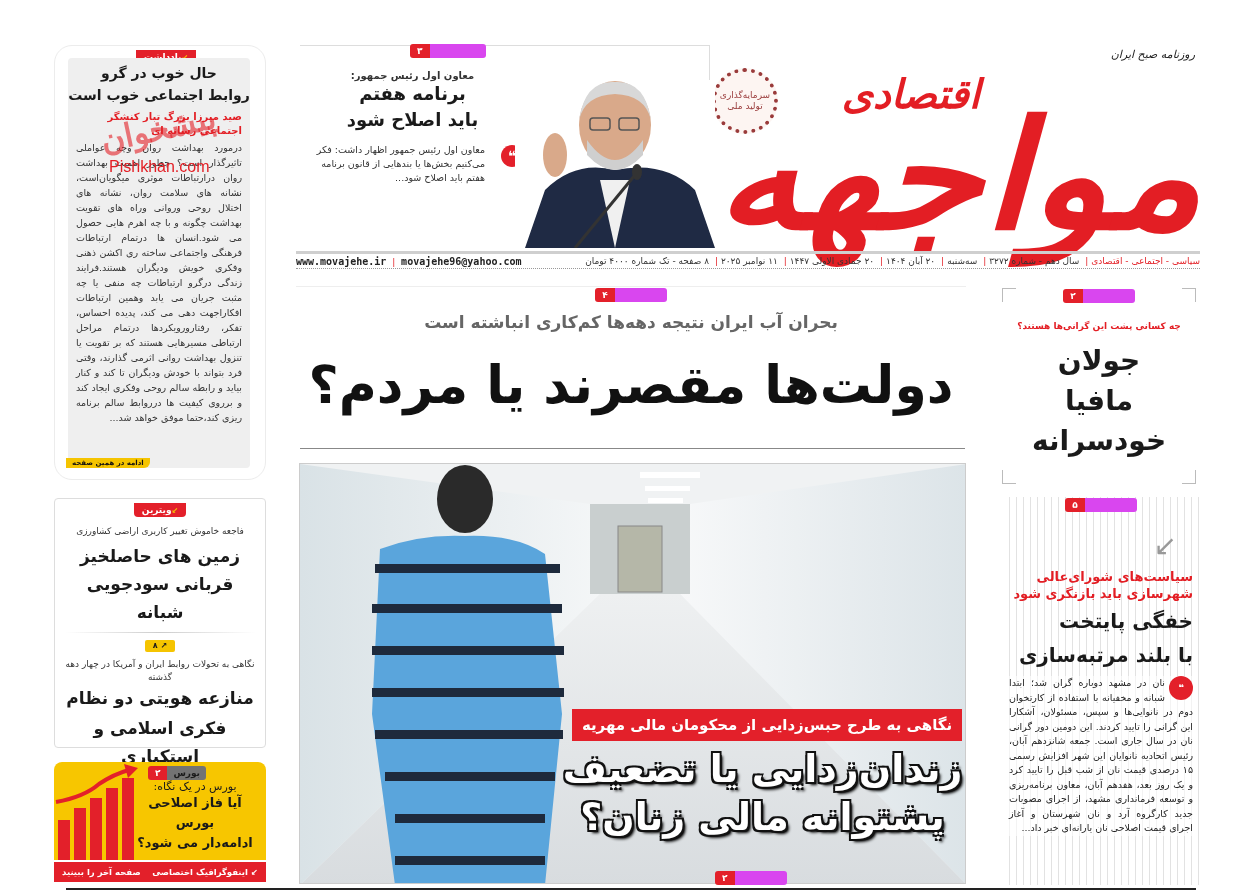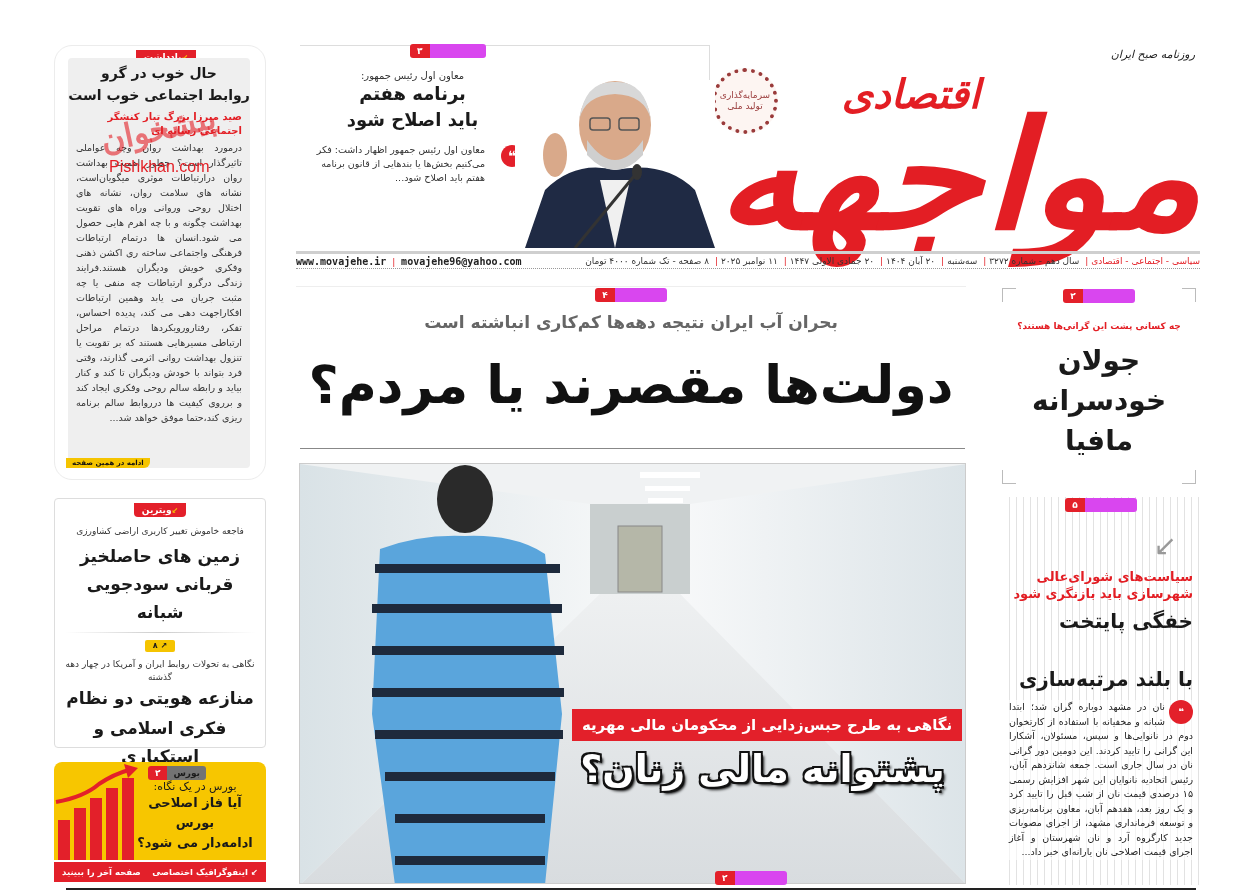--- a/index.html
+++ b/index.html
@@ -21,21 +21,21 @@
 
   .infobar { left: 296px; top: 251px; width: 904px; height: 18px; border-top: 3px solid #cfcfcf; border-bottom: 1px dotted #999; display: flex; align-items: center; justify-content: space-between; font-size: 9px; }
   .infobar .web { font-family: "DejaVu Sans Mono", monospace; font-weight: bold; font-size: 10px; color: #222; }
   .infobar .info { direction: rtl; color: #333; }
   .infobar .info .cat { color: #e31e24; }
   .sep { color: #e31e24; margin: 0 3px; }
 
   
   .feature-box { left: 300px; top: 45px; width: 410px; height: 200px; border-top: 1px solid #ddd; border-right: 1px solid #ddd; }
   .feature-text { left: 300px; top: 70px; width: 225px; text-align: center; direction: rtl; }
-  .feature-kicker { font-size: 10px; color: #333; font-weight: normal; text-align: center; }
+  .feature-kicker { font-size: 10px; color: #333; font-weight: bold; text-align: center; }
   .feature-title { font-size: 18px; font-weight: 900; line-height: 26px; margin-top: 0; }
   .feature-body { font-size: 9.5px; line-height: 14px; color: #333; text-align: right; margin-top: 10px; padding-right: 40px; position: relative; }
   .quote-icon { position: absolute; right: 2px; top: 2px; width: 22px; height: 22px; border-radius: 50%; background: #e3202a; color: #fff; font-size: 14px; text-align: center; line-height: 22px; font-weight: bold; }
   .portrait { left: 515px; top: 80px; width: 200px; height: 168px; overflow: hidden; }
 
   
   .note-card { left: 54px; top: 45px; width: 212px; height: 435px; border: 1px solid #ececec; border-radius: 18px; }
   .note-inner { left: 68px; top: 58px; width: 182px; height: 410px; background: #efefef; border-radius: 4px; }
   .note-title { font-size: 14px; font-weight: bold; line-height: 22px; text-align: center; direction: rtl; padding-top: 4px; }
   .note-author { color: #e31e24; font-size: 10px; font-weight: bold; direction: rtl; text-align: right; padding: 4px 8px 0 8px; line-height: 14px; }
@@ -75,21 +75,21 @@
 
   
   .right-card1 { left: 1002px; top: 288px; width: 194px; height: 196px; }
   .corner { position: absolute; width: 14px; height: 14px; border-color: #bbb; border-style: solid; }
   .right-kicker-red { color: #e31e24; font-size: 9px; font-weight: bold; direction: rtl; text-align: center; }
   .right-big { font-size: 28px; font-weight: 900; text-align: center; direction: rtl; line-height: 40px; }
 
   .right-card2 { left: 1003px; top: 497px; width: 196px; height: 388px; background: repeating-linear-gradient(to right, #fff 0, #fff 6px, #e2e2e2 6px, #e2e2e2 7px); }
   .arrow-icon { right: 22px; top: 32px; color: #999; font-size: 28px; }
   .right-red-head { color: #e31e24; font-size: 13px; font-weight: bold; direction: rtl; text-align: right; line-height: 17px; }
-  .right-black-head { font-size: 20px; font-weight: 900; direction: rtl; text-align: right; line-height: 34px; margin-top: 24px; }
+  .right-black-head { font-size: 20px; font-weight: 900; direction: rtl; text-align: right; line-height: 34px; }
   .right-body { font-size: 9.5px; line-height: 14.5px; direction: rtl; text-align: justify; color: #222; background: rgba(255,255,255,0.6); }
 
   .bottom-rule { left: 66px; top: 888px; width: 1130px; height: 2px; background: #222; }
 </style>
 </head>
 <body>
 
 <div class="abs tagline" style="right:55px; top:48px;">روزنامه صبح ایران</div>
 <div class="abs logo-main">
   <div class="abs logo-word" style="right:10px; top:40px;">مواجهه</div>
@@ -254,20 +254,21 @@
       <rect x="72" y="224" width="192" height="9"></rect>
       <rect x="75" y="266" width="188" height="9"></rect>
       <rect x="85" y="308" width="170" height="9"></rect>
       <rect x="95" y="350" width="150" height="9"></rect>
       <rect x="95" y="392" width="150" height="9"></rect>
     </g>
   </svg>
 </div>
 <div class="abs photo-caption-kicker">نگاهی به طرح حبس‌زدایی از محکومان مالی مهریه</div>
 <div class="abs photo-headline">
+  <div>زندان‌زدایی یا تضعیف</div>
   <div>پشتوانه مالی زنان؟</div>
 </div>
 <div class="abs photo-tag">
   <span class="tag">
       <span class="lbl">گزارش</span>
       <span class="num">۲</span>
     </span>
 </div>
 
 <div class="abs right-card1">
@@ -276,22 +277,22 @@
   <span class="corner" style="left:0; bottom:0; border-width:0 0 1px 1px;"></span>
   <span class="corner" style="right:0; bottom:0; border-width:0 1px 1px 0;"></span>
   <div style="text-align:center; margin-top:0;">
     <span class="tag">
         <span class="lbl">گزارش</span>
         <span class="num">۲</span>
       </span>
   </div>
   <div class="right-kicker-red" style="margin-top:14px;">چه کسانی پشت این گرانی‌ها هستند؟</div>
   <div class="right-big" style="margin-top:10px;">جولان</div>
+  <div class="right-big">مافیا</div>
   <div class="right-big">خودسرانه</div>
-  <div class="right-big">مافیا</div>
 </div>
 
 <div class="abs right-card2">
   <div style="text-align:center;">
     <span class="tag">
         <span class="lbl">گزارش</span>
         <span class="num">۵</span>
       </span>
   </div>
   <div class="abs arrow-icon">↙</div>

